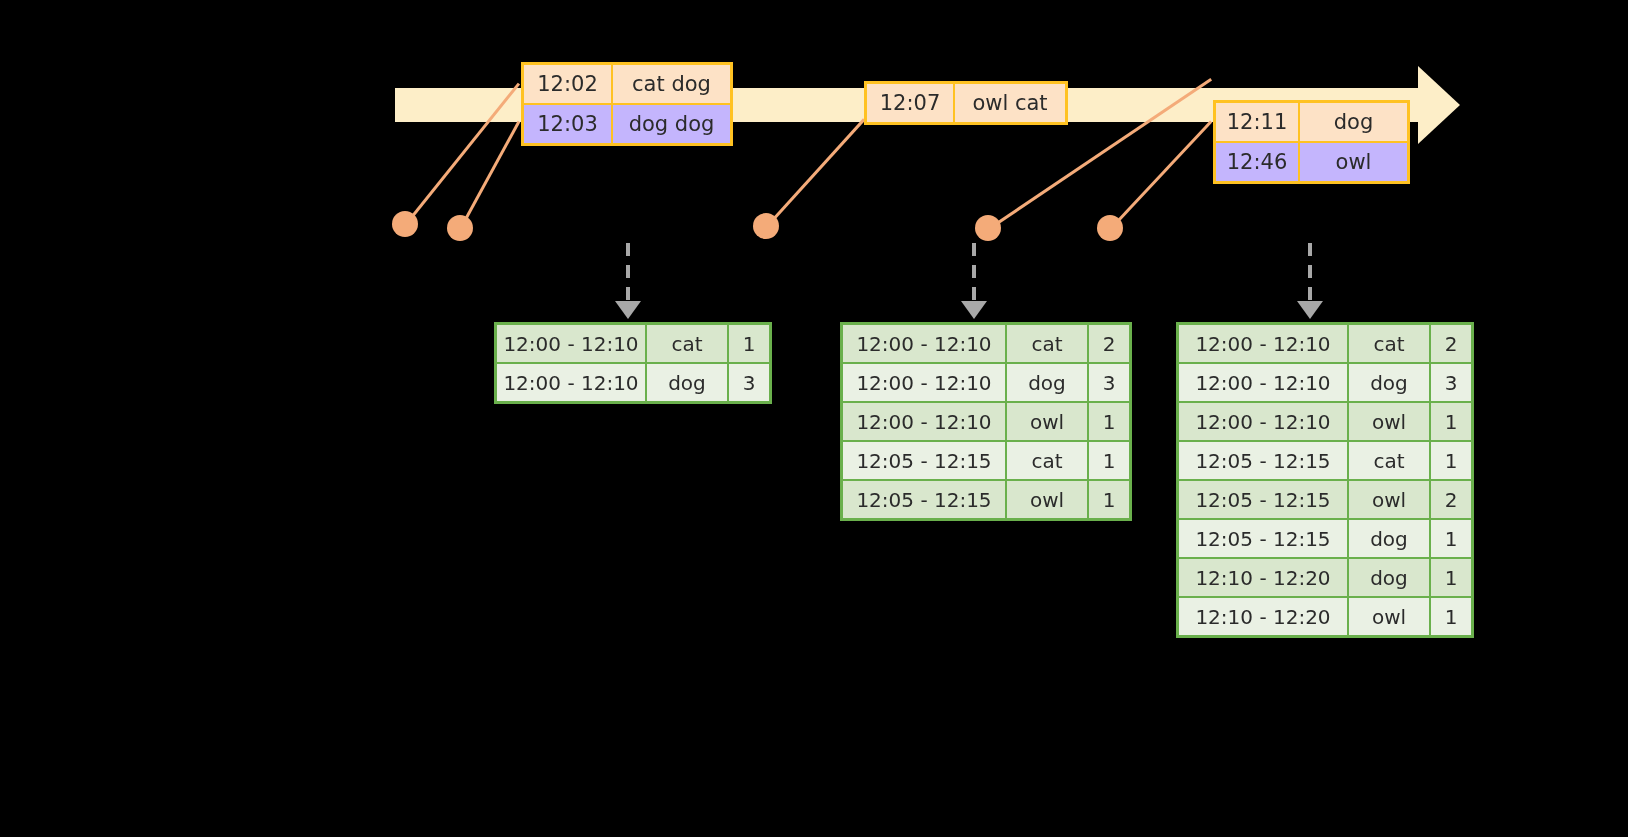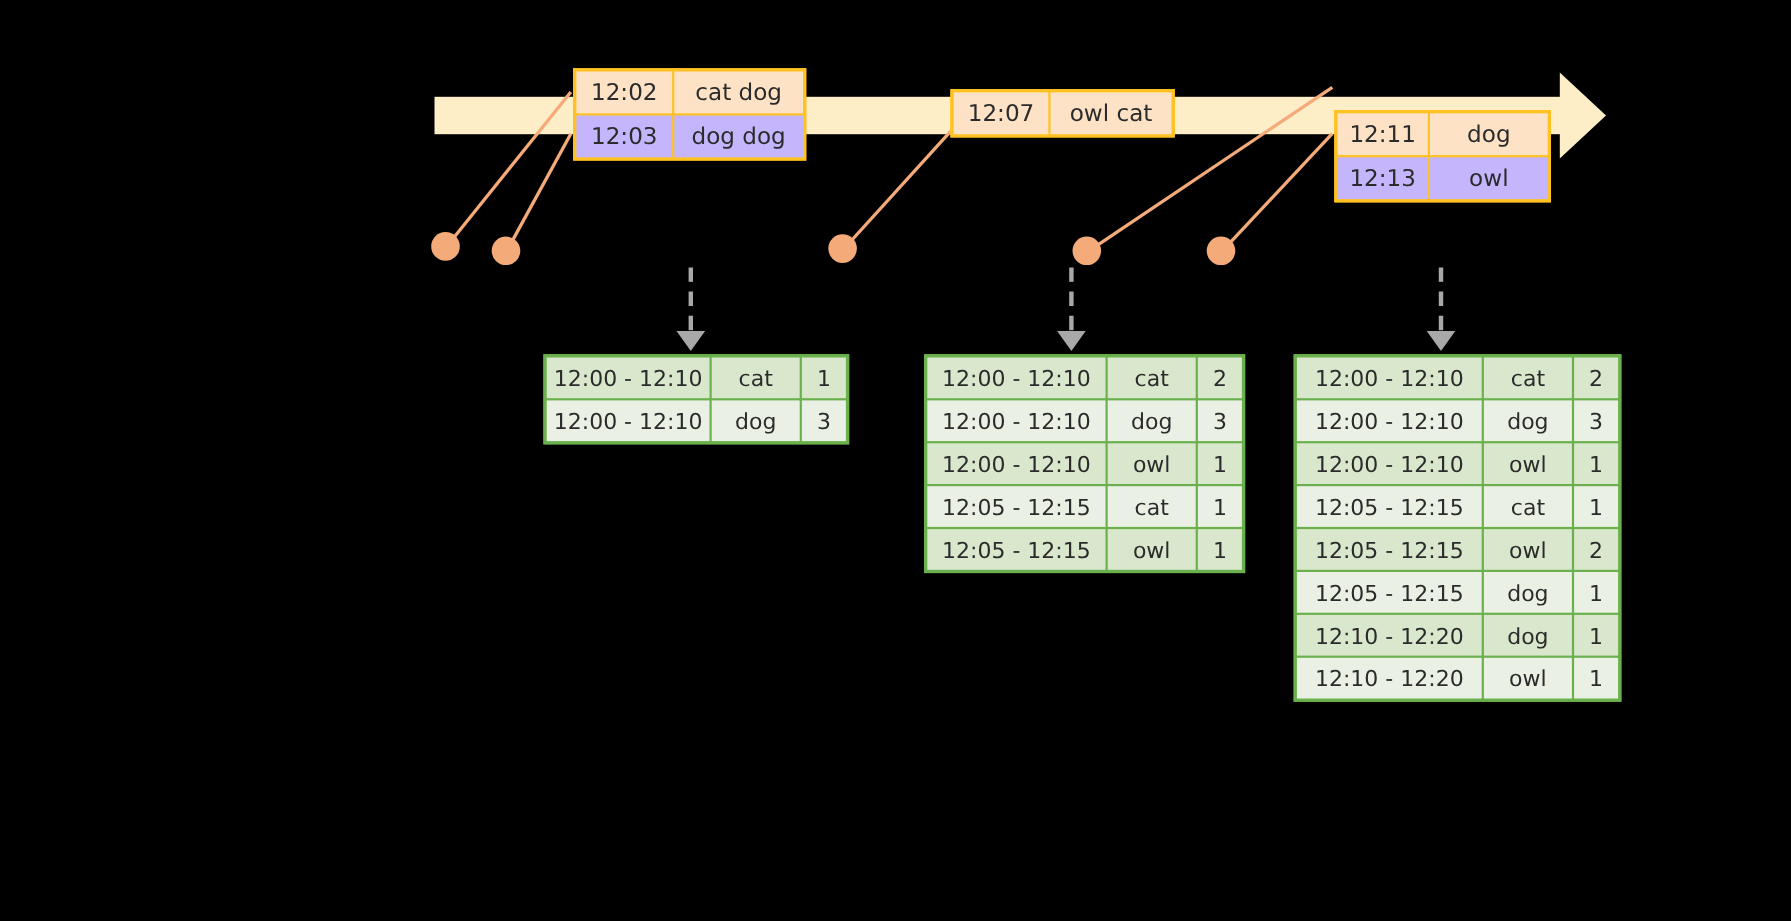--- a/index.html
+++ b/index.html
@@ -200,21 +200,21 @@
         <div class="event-cell cell-time">12:07</div>
         <div class="event-cell cell-words">owl cat</div>
       </div>
     </div>
   <div class="event-group" id="event-group-3">
       <div class="event-row shade">
         <div class="event-cell cell-time">12:11</div>
         <div class="event-cell cell-words">dog</div>
       </div>
       <div class="event-row plain">
-        <div class="event-cell cell-time">12:13</div>
+        <div class="event-cell cell-time">12:46</div>
         <div class="event-cell cell-words">owl</div>
       </div>
     </div>
 
   <div class="result-table" id="result-table-1">
       <div class="result-row shade">
         <div class="result-cell rc-window">12:00 - 12:10</div>
         <div class="result-cell rc-word">cat</div>
         <div class="result-cell rc-count">1</div>
       </div>

